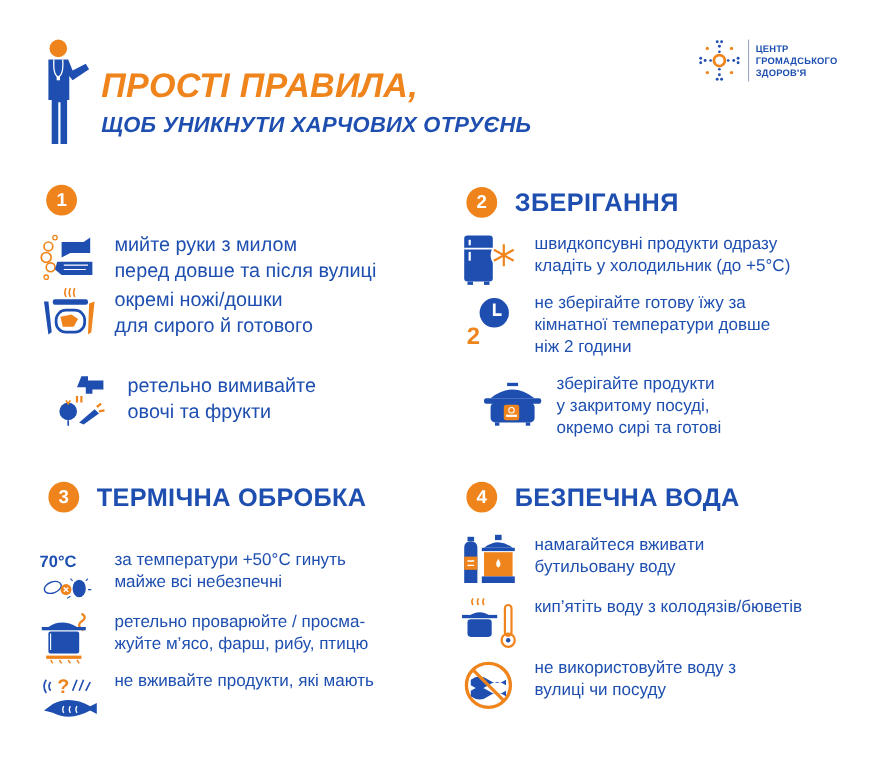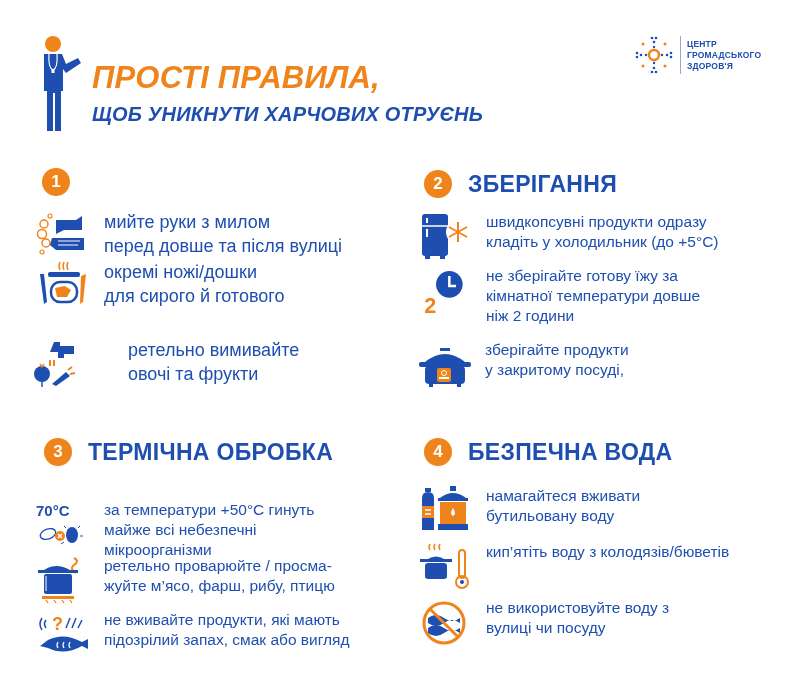--- a/index.html
+++ b/index.html
@@ -107,21 +107,21 @@
     <path d="M50 14 l-3 28 l-3 2 l1 -28 z" fill="#f0841c"></path>
     <rect x="15" y="22" width="26" height="20" rx="9" fill="none" stroke="#1e4fb0" stroke-width="2.5"></rect>
     <path d="M19 28 l10 -2 l6 4 l-4 7 l-10 0 z" fill="#f0841c"></path>
   </svg>
   <div class="text">
     <div><b>окремі ножі/дошки</b></div>
     <div>для сирого й готового</div>
   </div>
 </div>
 
-<div class="item large" style="left:28px; top:338px;gap:32px;">
+<div class="item large" style="left:48px; top:338px;">
   <svg class="icon" viewBox="0 0 56 50">
     <path d="M26 4 h6 v4 h14 v8 h-10 v4 h-6 v-6 h-8 z" fill="#1e4fb0"></path>
     <path d="M22 22 v6 M26 22 v6" stroke="#f0841c" stroke-width="2"></path>
     <circle cx="14" cy="36" r="8" fill="#1e4fb0"></circle>
     <path d="M14 44 v5" stroke="#1e4fb0" stroke-width="1.5"></path>
     <path d="M12 26 l2 3 l2 -3" stroke="#f0841c" stroke-width="1.5" fill="none"></path>
     <path d="M24 46 l14 -12 l4 4 l-14 10 z" fill="#1e4fb0"></path>
     <path d="M40 32 l4 -3 M42 36 l5 -1" stroke="#f0841c" stroke-width="2"></path>
   </svg>
   <div class="text">
@@ -160,35 +160,36 @@
     <path d="M32 12 v12 h8" stroke="#fff" stroke-width="3" fill="none"></path>
     <text x="2" y="56" font-size="26" font-weight="bold" fill="#f0841c" font-family="Liberation Sans, sans-serif">2</text>
   </svg>
   <div class="text">
     <div><b>не зберігайте готову їжу</b><span> за</span></div>
     <div>кімнатної температури довше</div>
     <div>ніж 2 години</div>
   </div>
 </div>
 
-<div class="item" style="left:417px; top:340px;">
+<div class="item" style="left:438px; top:340px;">
   <svg class="icon" viewBox="0 0 56 50">
     <rect x="23" y="8" width="10" height="3" fill="#1e4fb0"></rect>
     <path d="M8 22 q20 -16 40 0 z" fill="#1e4fb0"></path>
     <rect x="2" y="22" width="52" height="5" rx="2" fill="#1e4fb0"></rect>
     <rect x="8" y="26" width="40" height="18" rx="4" fill="#1e4fb0"></rect>
     <rect x="20" y="28" width="14" height="14" rx="2" fill="#f0841c"></rect>
     <circle cx="27" cy="33" r="2.5" fill="none" stroke="#fff" stroke-width="1"></circle>
     <rect x="22" y="37" width="10" height="2" fill="#fff"></rect>
     <rect x="12" y="44" width="4" height="3" fill="#1e4fb0"></rect>
       <rect x="40" y="44" width="4" height="3" fill="#1e4fb0"></rect>
   </svg>
   <div class="text">
     <div>зберігайте продукти</div>
     <div><b>у закритому посуді,</b></div>
+    <div>окремо сирі та готові</div>
   </div>
 </div>
 
 <div class="section-head" style="left:44px; top:438px;">
   <div class="badge">3</div>
   <div class="section-title">ТЕРМІЧНА ОБРОБКА</div>
 </div>
 
 <div class="item" style="left:36px; top:500px;">
   <div class="icon" style="position:relative;">
@@ -197,21 +198,20 @@
       <ellipse cx="12" cy="14" rx="8" ry="5" fill="none" stroke="#1e4fb0" stroke-width="1.3" transform="rotate(-20 12 14)"></ellipse>
       <circle cx="24" cy="16" r="5" fill="#f0841c"></circle>
       <path d="M22 14 l4 4 M26 14 l-4 4" stroke="#fff" stroke-width="1.3"></path>
       <ellipse cx="36" cy="15" rx="6" ry="8" fill="#1e4fb0"></ellipse>
       <path d="M30 8 l-2 -2 M42 8 l2 -2 M44 16 h3 M28 22 l-3 2" stroke="#1e4fb0" stroke-width="1"></path>
     </svg>
   </div>
   <div class="text">
     <div><span>за температури </span><b>+50°C гинуть</b></div>
     <div>майже всі небезпечні</div>
-    <div>мікроорганізми</div>
   </div>
 </div>
 
 <div class="item" style="left:36px; top:556px;">
   <svg class="icon" viewBox="0 0 56 50">
     <path d="M38 2 q6 3 0 7 q-5 4 2 8" stroke="#f0841c" stroke-width="2" fill="none"></path>
     <path d="M8 14 q12 -8 26 0 z" fill="#1e4fb0"></path>
     <rect x="2" y="14" width="40" height="3" fill="#1e4fb0"></rect>
     <rect x="8" y="18" width="28" height="20" rx="2" fill="#1e4fb0"></rect>
     <path d="M10 20 v15" stroke="#fff" stroke-width="1"></path>
@@ -227,21 +227,20 @@
 <div class="item" style="left:36px; top:610px;">
   <svg class="icon" viewBox="0 0 56 50">
     <path d="M6 8 q-4 6 0 12 M10 10 q-3 4 0 8" stroke="#1e4fb0" stroke-width="1.5" fill="none"></path>
     <text x="16" y="20" font-size="18" font-weight="bold" fill="#f0841c" font-family="Liberation Sans, sans-serif">?</text>
     <path d="M34 8 l-4 10 M40 8 l-4 10 M46 10 l-4 8" stroke="#1e4fb0" stroke-width="1.5"></path>
     <path d="M4 36 l8 -6 q16 -8 34 2 l6 -3 v10 l-6 -3 q-18 10 -34 2 z" fill="#1e4fb0"></path>
     <path d="M22 32 q-2 3 0 6 M28 32 q-2 3 0 6 M34 32 q-2 3 0 6" stroke="#fff" stroke-width="1.2" fill="none"></path>
   </svg>
   <div class="text">
     <div>не вживайте продукти, які мають</div>
-    <div><b>підозрілий запах, смак або вигляд</b></div>
   </div>
 </div>
 
 <div class="section-head" style="left:424px; top:438px;">
   <div class="badge">4</div>
   <div class="section-title">БЕЗПЕЧНА ВОДА</div>
 </div>
 
 <div class="item" style="left:418px; top:486px;">
   <svg class="icon" viewBox="0 0 56 50">

